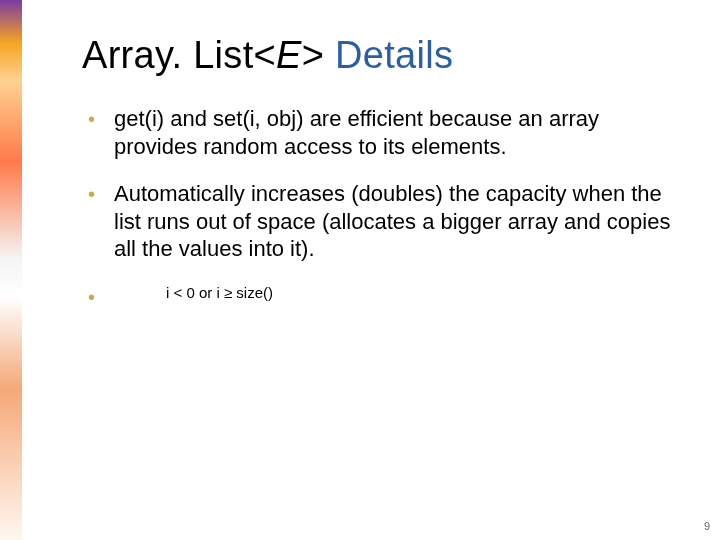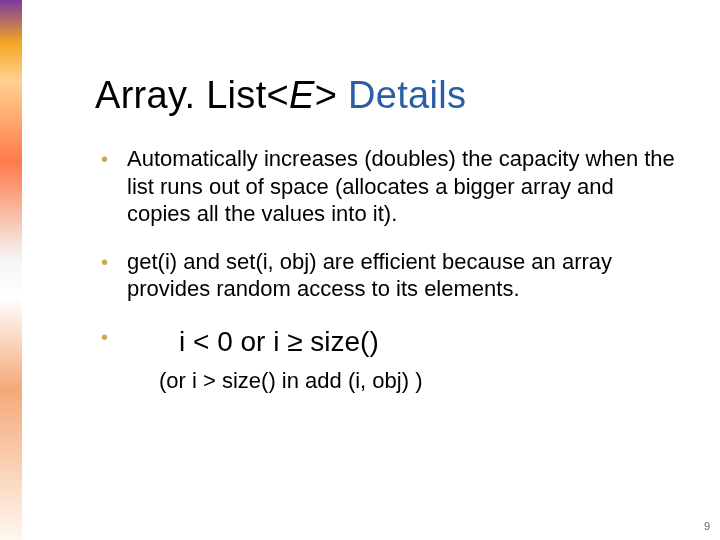--- a/index.html
+++ b/index.html
@@ -25,24 +25,23 @@
       #ffd190 15%,
       #ff7a4a 30%,
       #f5f5f5 48%,
       #ffffff 55%,
       #f5a878 72%,
       #fff7f0 100%
     );
   }
   .content {
     position: absolute;
-    left: 95px;
+    left: 82px;
     top: 34px;
     right: 40px;
-    margin-top: 40px;
   }
   .title {
     font-size: 38px;
     font-weight: 400;
     color: #000;
     margin: 0 0 28px 0;
     letter-spacing: 0.3px;
   }
   .title .generic {
     font-style: italic;
@@ -67,21 +66,21 @@
     content: "•";
     position: absolute;
     left: 6px;
     top: 2px;
     color: #c9a94a;
     font-size: 20px;
   }
   .subline {
     display: block;
     padding-left: 52px;
-    font-size: 28px;
+    font-size: 15px;
     line-height: 1.35;
     margin-top: 6px;
   }
   .subline2 {
     display: block;
     padding-left: 32px;
     font-size: 22px;
     line-height: 1.35;
     margin-top: 6px;
   }
@@ -99,26 +98,25 @@
 <div class="gradient-bar"></div>
 
 <div class="content">
 
   <h1 class="title">
     <span>Array. List&lt;</span><span class="generic">E</span><span>&gt; </span><span class="details">Details</span>
   </h1>
 
   <ul class="bullets">
     <li>
+      <span>get(i) and set(i, obj) are efficient because an array provides random access to its elements.</span>
+    </li>
+    <li>
       <span>Automatically increases (doubles) the capacity when the list runs out of space (allocates a bigger array and copies all the values into it).</span>
     </li>
     <li>
-      <span>get(i) and set(i, obj) are efficient because an array provides random access to its elements.</span>
-    </li>
-    <li>
       <span class="subline">i &lt; 0 or i ≥ size()</span>
-      <span class="subline2">(or i &gt; size() in add (i, obj) )</span>
     </li>
   </ul>
 
 </div>
 
 <div class="pagenum">9</div>
 
 </body></html>

